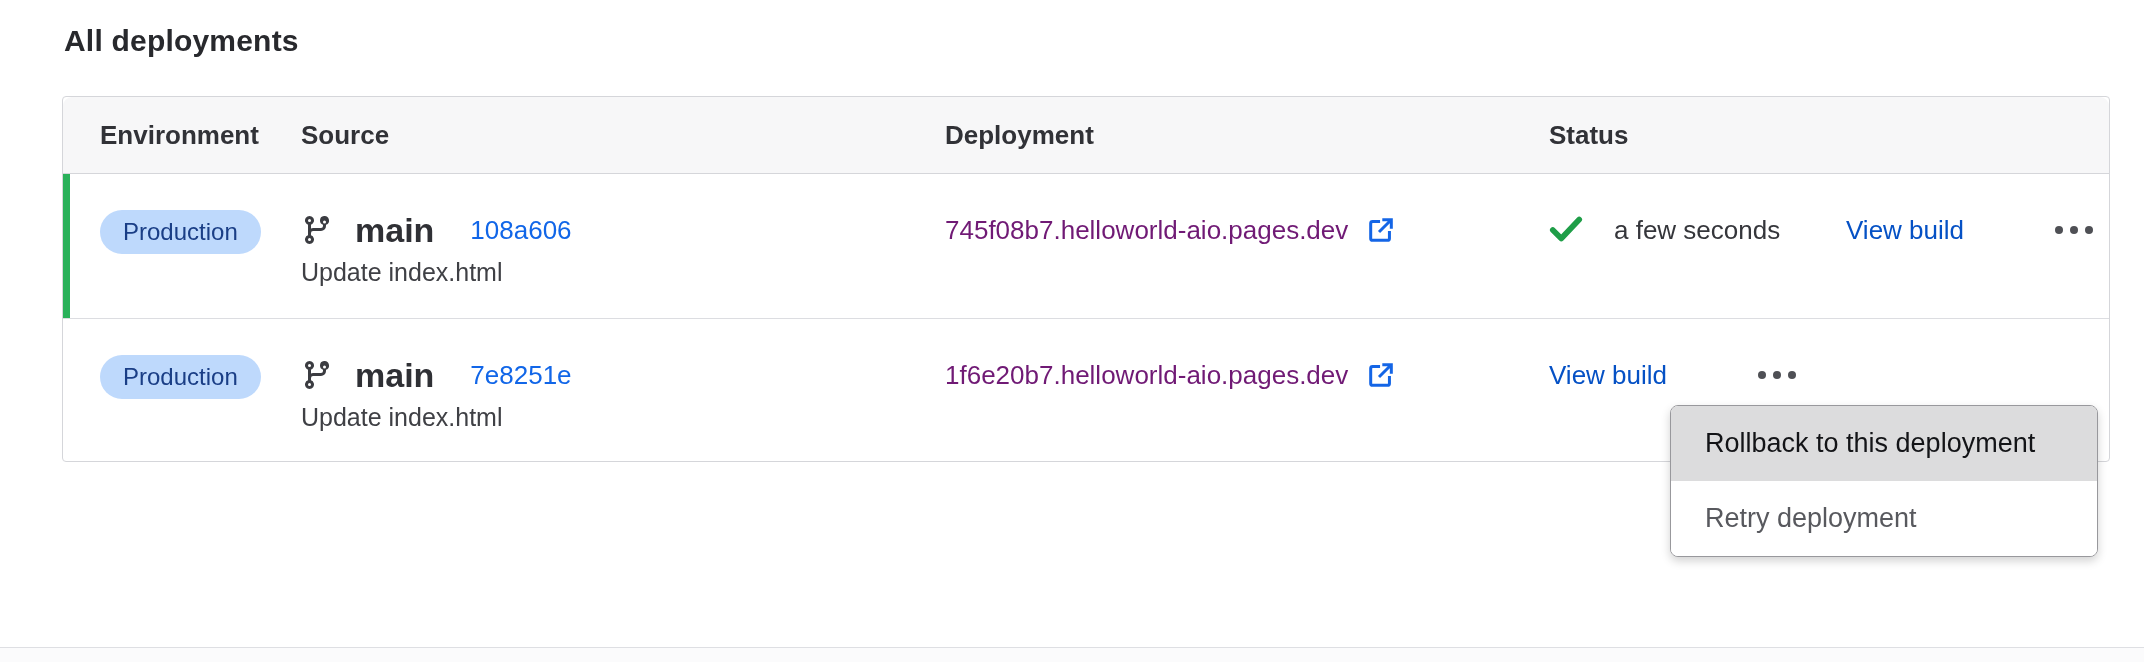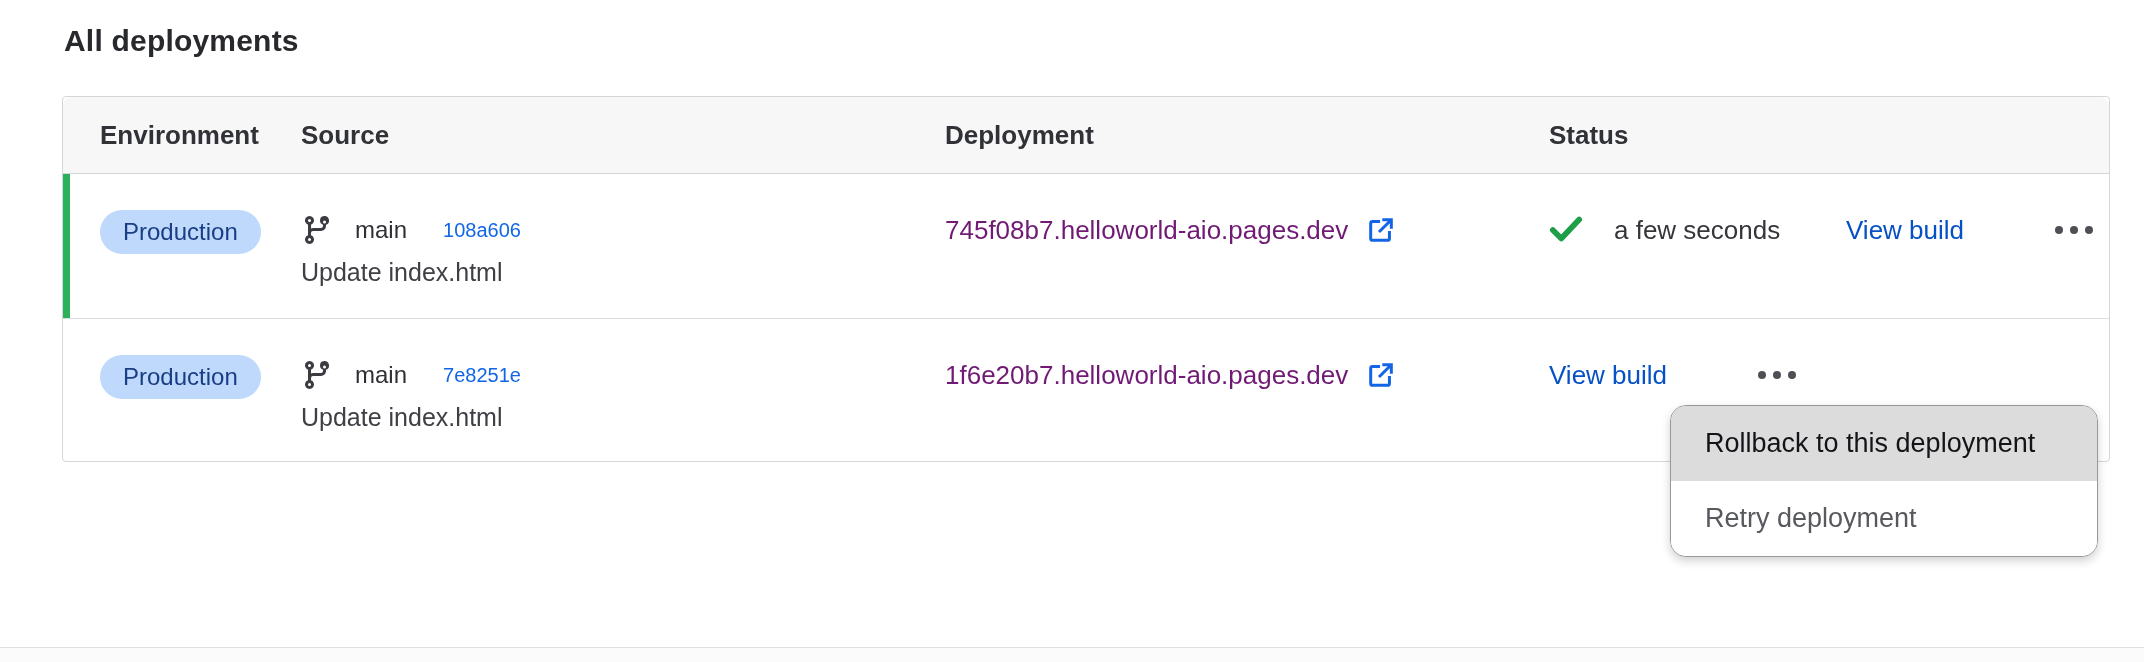--- a/index.html
+++ b/index.html
@@ -19,36 +19,36 @@
     padding-left:37px; height:144px; }
   .t-row.first { height:145px; border-bottom:1px solid #dcdde1; }
   .current-bar { position:absolute; left:0; top:0; bottom:0; width:7px; background:#2ab15a; }
 
   .cell { padding-top:36px; }
 
   .env-badge { display:inline-block; padding:7px 23px; background:#bed9fc; color:#1a3e86;
     border-radius:999px; font-size:24px; line-height:30px; }
 
   .src-line1 { display:flex; align-items:center; gap:22px; height:40px; }
-  .branch-name { font-weight:400; font-size:24px; color:#2f3035; }
-  .commit-link { font-size:20px; color:#1166e8; margin-left:14px; cursor:pointer; }
+  .branch-name { font-weight:700; font-size:34px; color:#2f3035; }
+  .commit-link { font-size:26px; color:#1166e8; margin-left:14px; cursor:pointer; }
   .src-line2 { margin-top:8px; font-size:25px; color:#3f4045; }
 
   .dep-cell { display:flex; align-items:center; gap:18px; height:40px; margin-top:36px; padding-top:0; }
   .dep-url { font-size:26px; color:#701a75; }
 
   .status-cell { display:flex; align-items:center; height:40px; margin-top:36px; padding-top:0; }
   .status-group { display:flex; align-items:flex-start; gap:31px; width:297px; }
   .time-text { font-size:26px; color:#35363b; }
   .view-build { width:205px; font-size:26px; color:#0551c5; cursor:pointer; }
   .dots-btn { display:flex; align-items:center; gap:7px; cursor:pointer; padding:8px 4px; }
   .dots-btn span { width:8px; height:8px; border-radius:50%; background:#4f5055; }
 
   .context-menu { position:absolute; left:1670px; top:405px; width:428px;
-    background:#ffffff; border:1px solid #98989c; border-radius:16px;
+    background:#ffffff; border:1px solid #98989c; border-radius:8px;
     box-shadow:0 4px 10px rgba(0,0,0,.18); overflow:hidden; z-index:10; }
   .menu-item { display:flex; align-items:center; height:75px; padding-left:34px;
     font-size:27px; color:#58595e; background:#fff; cursor:pointer; }
   .menu-item.highlighted { background:#dcdcdd; color:#131417; }
 
   .bottom-strip { position:absolute; left:0; top:647px; width:2144px; height:15px;
     background:#fbfbfc; border-top:1px solid #dedfe3; }
 
   svg { display:block; }
 </style>

